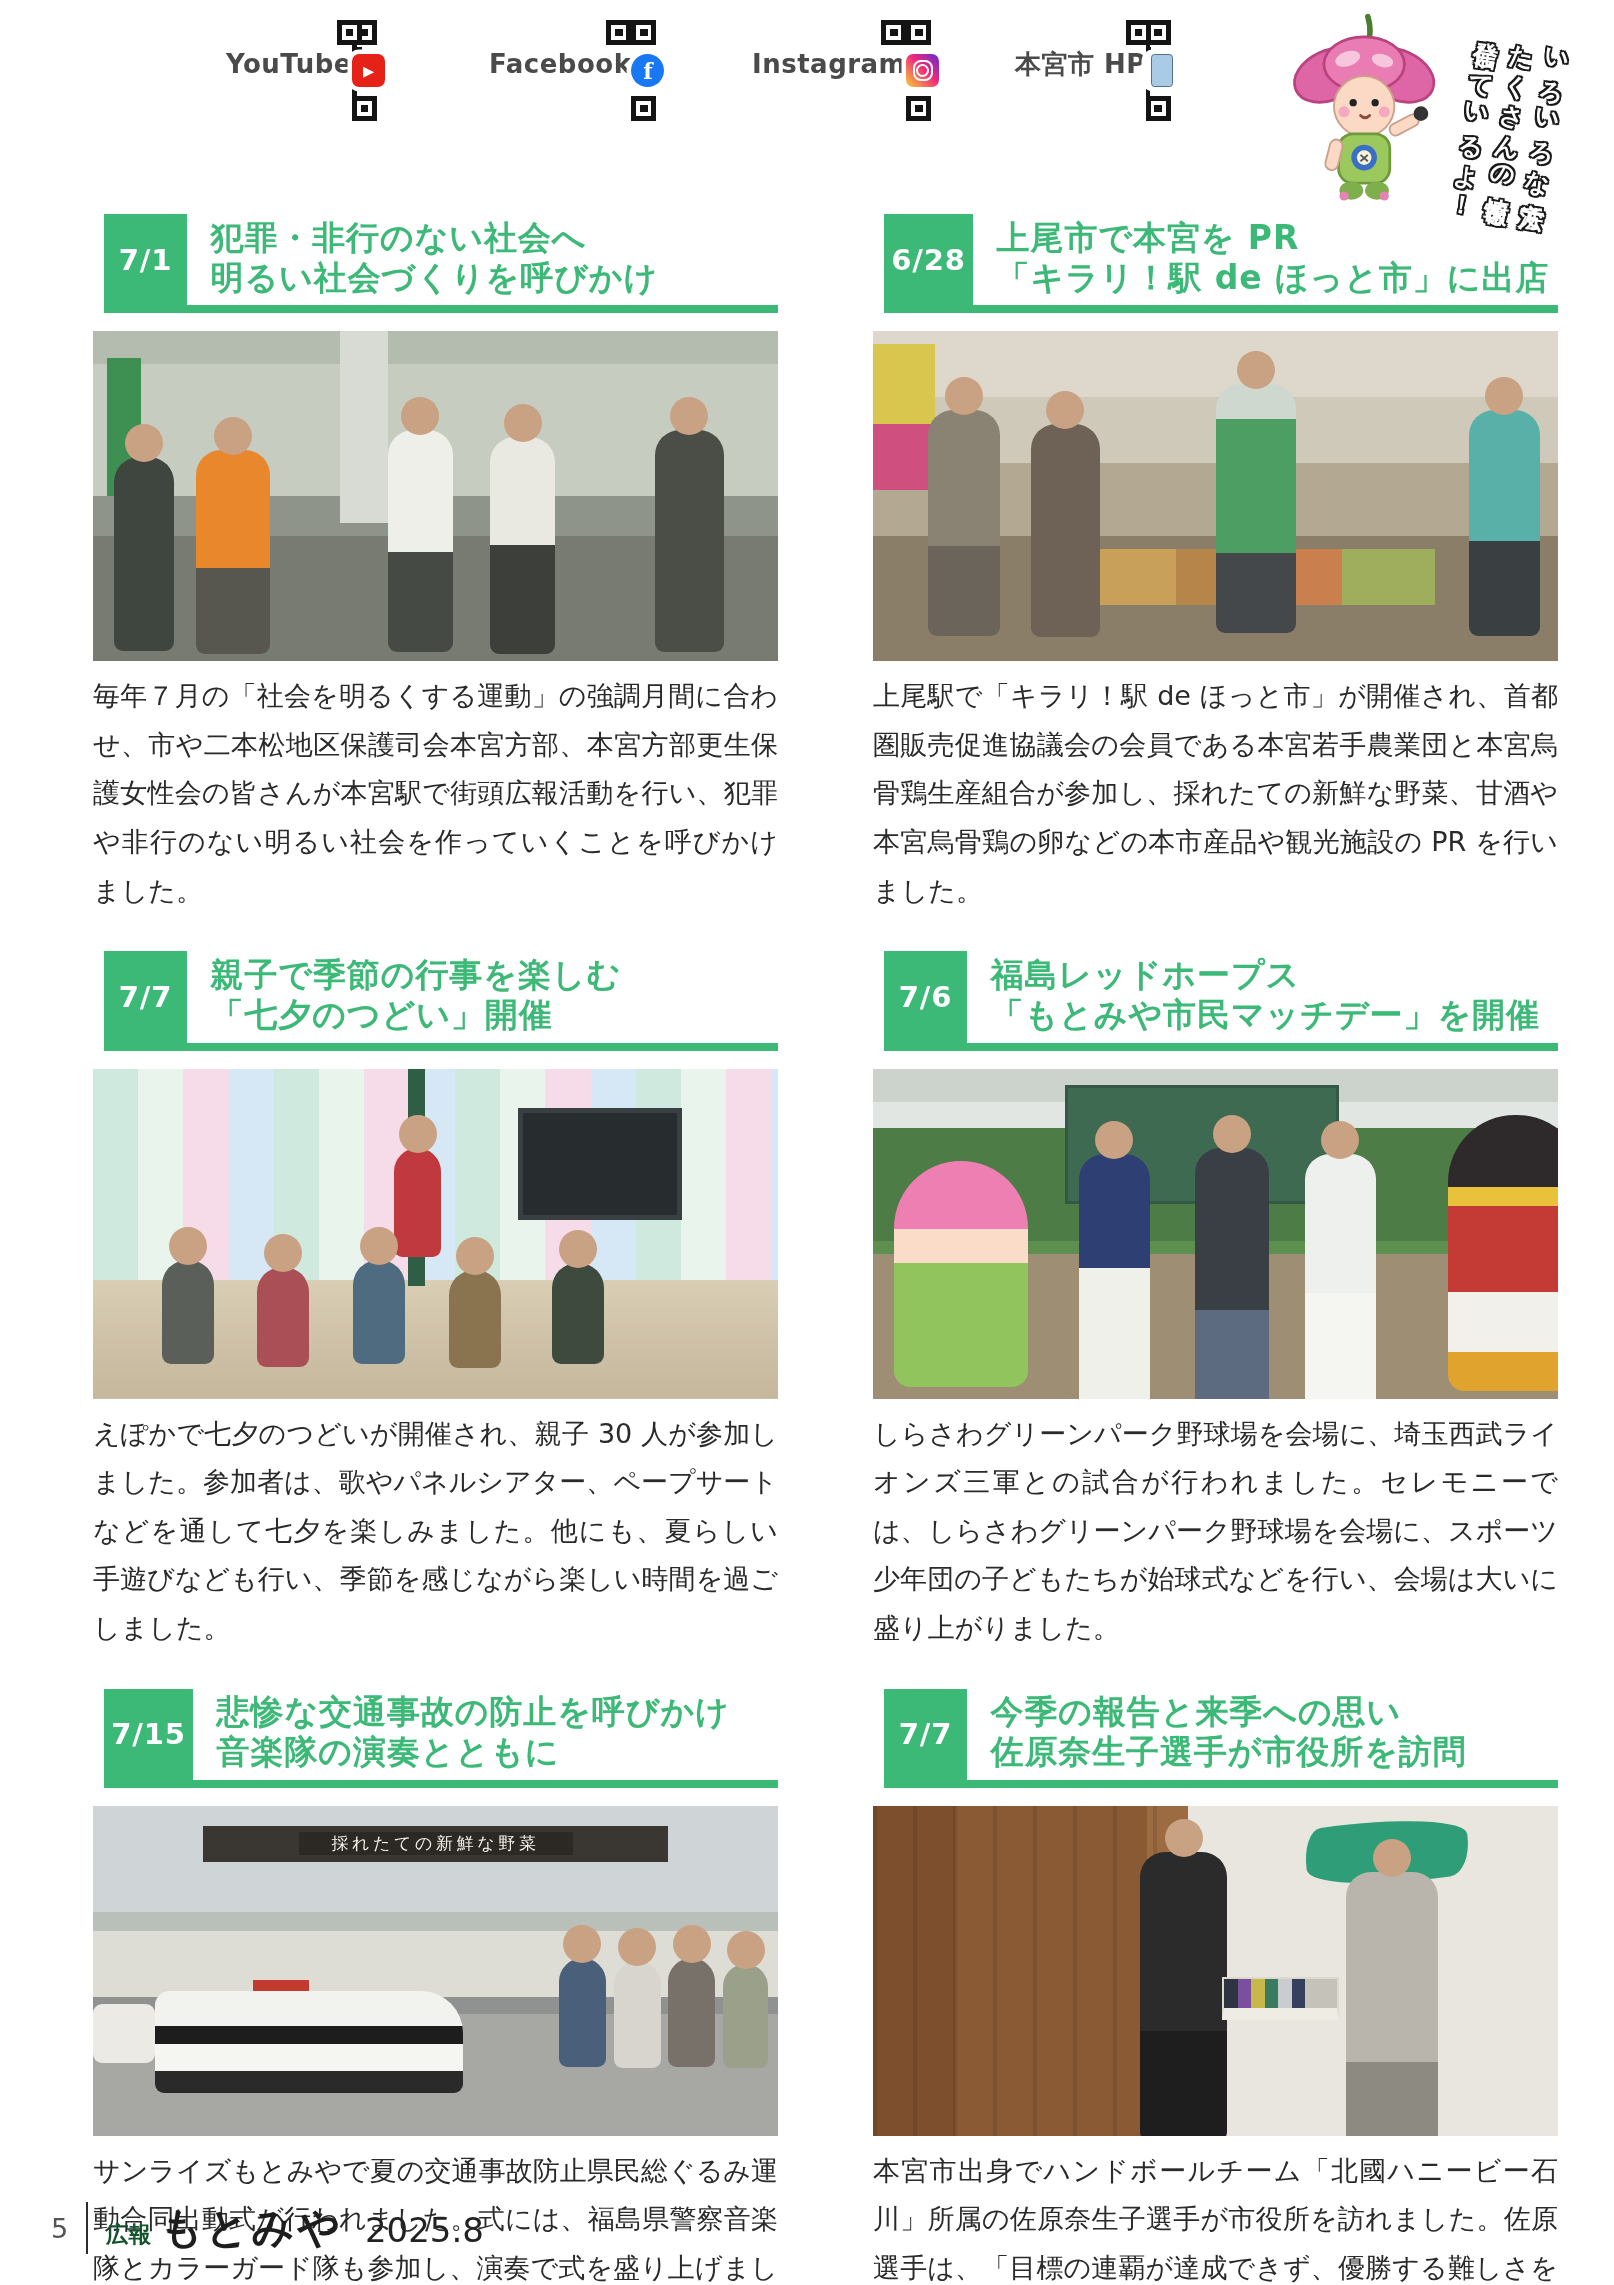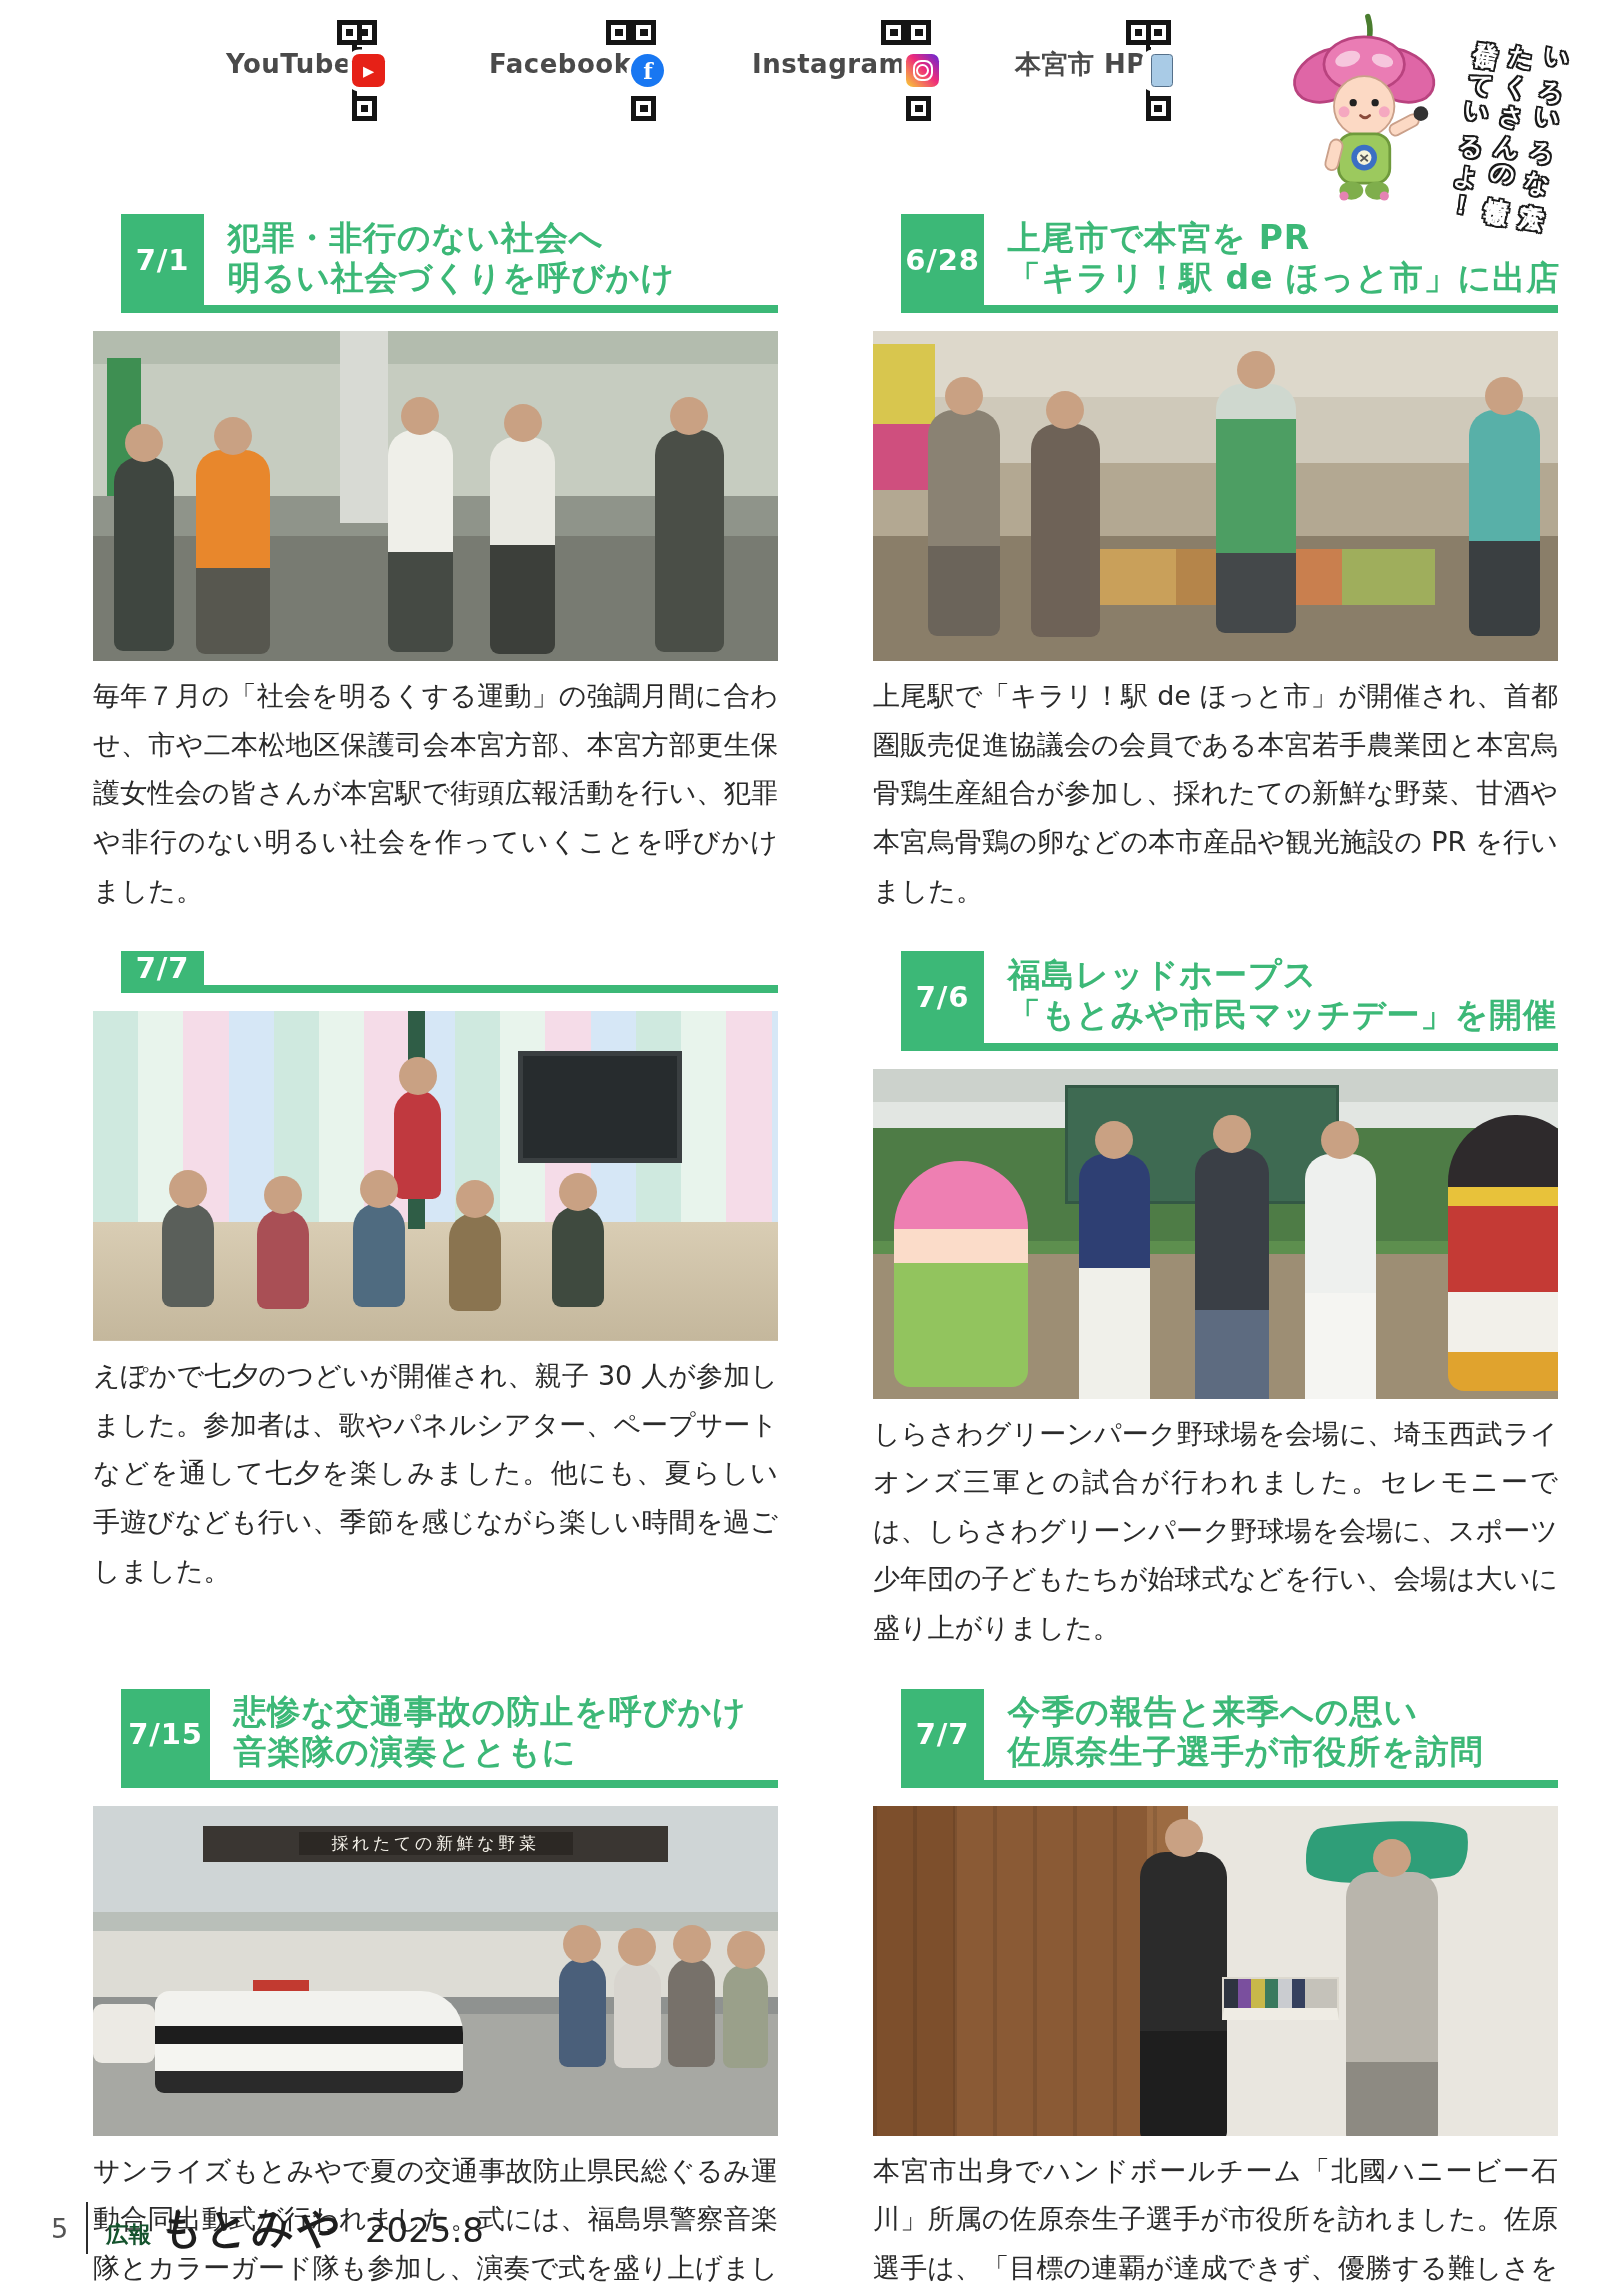--- a/index.html
+++ b/index.html
@@ -36,21 +36,21 @@
   .speech{writing-mode:vertical-rl; transform:rotate(9deg); margin-left:5.4px; margin-top:14.5px;
           font-size:24.4px; font-weight:800; color:#fff; letter-spacing:2.7px; line-height:1.45;
           text-shadow:-1.8px -1.8px 0 #1a1a1a,1.8px -1.8px 0 #1a1a1a,-1.8px 1.8px 0 #1a1a1a,1.8px 1.8px 0 #1a1a1a,
                       -1.8px 0 0 #1a1a1a,1.8px 0 0 #1a1a1a,0 -1.8px 0 #1a1a1a,0 1.8px 0 #1a1a1a;}
   .speech span{display:block;}
 
   
   .grid{position:absolute; top:214px; left:93px; width:1465px;
         display:grid; grid-template-columns:685px 685px; column-gap:95px; row-gap:36px;}
   .article{display:flex; flex-direction:column;}
-  .art-head{display:flex; align-items:stretch; border-bottom:8.1px solid var(--green); margin-left:28px;}
+  .art-head{display:flex; align-items:stretch; border-bottom:8.1px solid var(--green); margin-left:11px;}
   .date-badge{min-width:83px; padding:0 7.2px; background:var(--green); color:#fff; font-weight:700;
               font-size:29px; display:flex; align-items:center; justify-content:center; letter-spacing:0.9px;}
   .art-title{margin:0 0 0 23.5px; padding:3.6px 0 7.2px; color:var(--green); font-size:33px; font-weight:700;
              line-height:1.22; letter-spacing:0.9px;}
   .art-title .tl{display:block; white-space:nowrap;}
   .art-body{margin-top:11px; font-size:27px; line-height:1.8; text-align:justify; color:#2a2a2a;}
 
   
   .photo{position:relative; overflow:hidden; margin-top:18px; height:330px; width:100%; background:#c8c8c2;}
   .person{position:absolute; border-radius:25px 25px 9px 9px;}
@@ -247,20 +247,24 @@
         <i class="person p3"></i>
         <i class="person p1"></i>
         <i class="person p4"></i>
       </div>
       <p class="art-body">上尾駅で「キラリ！駅 de ほっと市」が開催され、首都圏販売促進協議会の会員である本宮若手農業団と本宮烏骨鶏生産組合が参加し、採れたての新鮮な野菜、甘酒や本宮烏骨鶏の卵などの本市産品や観光施設の PR を行いました。</p>
     </article>
 
     <article class="article">
       <div class="art-head">
         <div class="date-badge">7/7</div>
+        <h2 class="art-title">
+          <span class="tl">親子で季節の行事を楽しむ</span>
+          <span class="tl">「七夕のつどい」開催</span>
+        </h2>
       </div>
       <div class="photo photo-3">
         <i class="slab post"></i>
         <i class="slab tv"></i>
         <i class="person p6"></i>
         <i class="person p1"></i>
         <i class="person p2"></i>
         <i class="person p3"></i>
         <i class="person p4"></i>
         <i class="person p5"></i>

